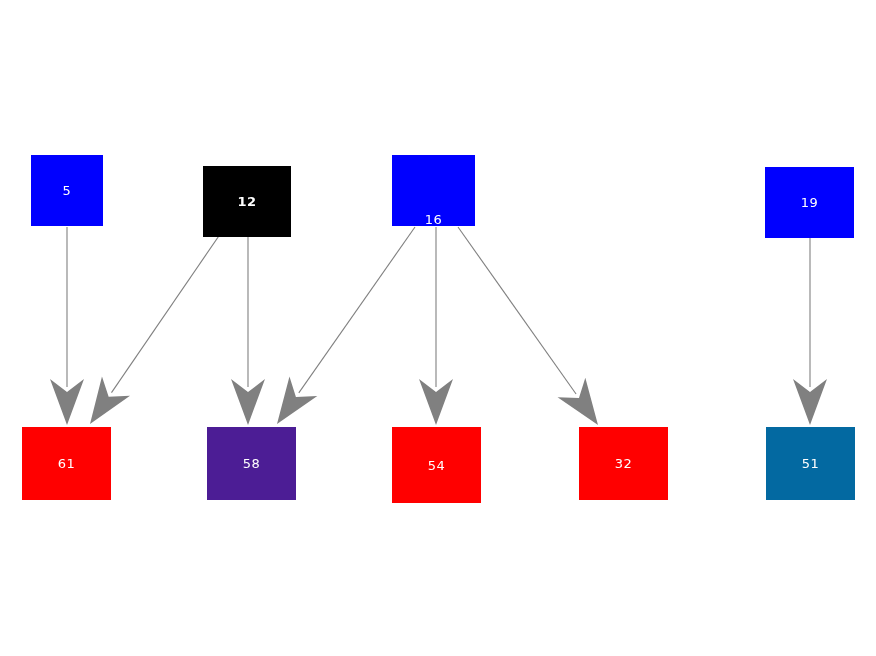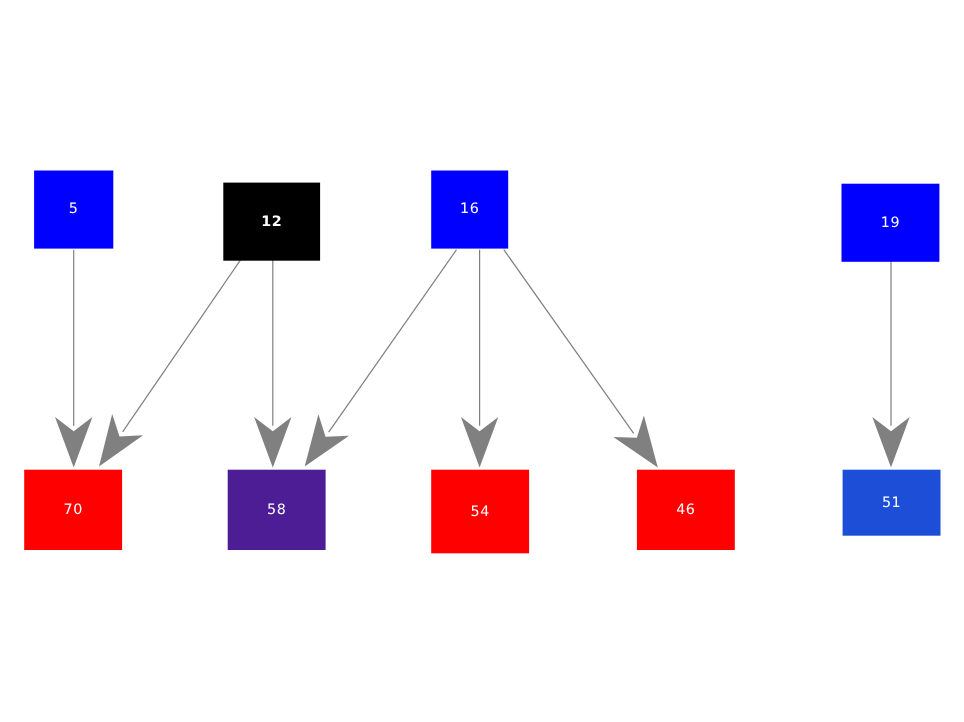--- a/index.html
+++ b/index.html
@@ -68,36 +68,36 @@
       <polygon points="810,425 793,379 810,392 827,379" fill="#808080"></polygon>
     </svg>
 
   <div id="node-layer">
       <div class="node node-source" style="left: 31px; top: 155px; width: 72px; height: 71px; background: rgb(0, 0, 255);">
         <span class="node-label">5</span>
       </div>
       <div class="node node-source" style="left: 203px; top: 166px; width: 88px; height: 71px; background: #000000; font-weight: bold;">
         <span class="node-label">12</span>
       </div>
-      <div class="node node-source" style="left: 392px; top: 155px; width: 70px; height: 71px; background: rgb(0, 0, 255);">
+      <div class="node node-source" style="left: 392px; top: 155px; width: 83px; height: 71px; background: rgb(0, 0, 255); align-items: flex-end;">
         <span class="node-label">16</span>
       </div>
       <div class="node node-source" style="left: 765px; top: 155px; width: 89px; height: 71px; background: rgb(0, 0, 255); margin-top: 12px;">
         <span class="node-label">19</span>
       </div>
       <div class="node node-sink" style="left: 22px; top: 427px; width: 89px; height: 73px; background: rgb(255, 0, 0);">
-        <span class="node-label">70</span>
+        <span class="node-label">61</span>
       </div>
       <div class="node node-sink" style="left: 207px; top: 427px; width: 89px; height: 73px; background: #4c1d95;">
         <span class="node-label">58</span>
       </div>
       <div class="node node-sink" style="left: 392px; top: 427px; width: 89px; height: 76px; background: rgb(255, 0, 0);">
         <span class="node-label">54</span>
       </div>
       <div class="node node-sink" style="left: 579px; top: 427px; width: 89px; height: 73px; background: rgb(255, 0, 0);">
-        <span class="node-label">46</span>
+        <span class="node-label">32</span>
       </div>
-      <div class="node node-sink" style="left: 766px; top: 427px; width: 89px; height: 60px; background: #1d4ed8;">
+      <div class="node node-sink" style="left: 766px; top: 427px; width: 89px; height: 73px; background: #0369a1;">
         <span class="node-label">51</span>
       </div>
     </div>
 
 </div>
 
 </body></html>

